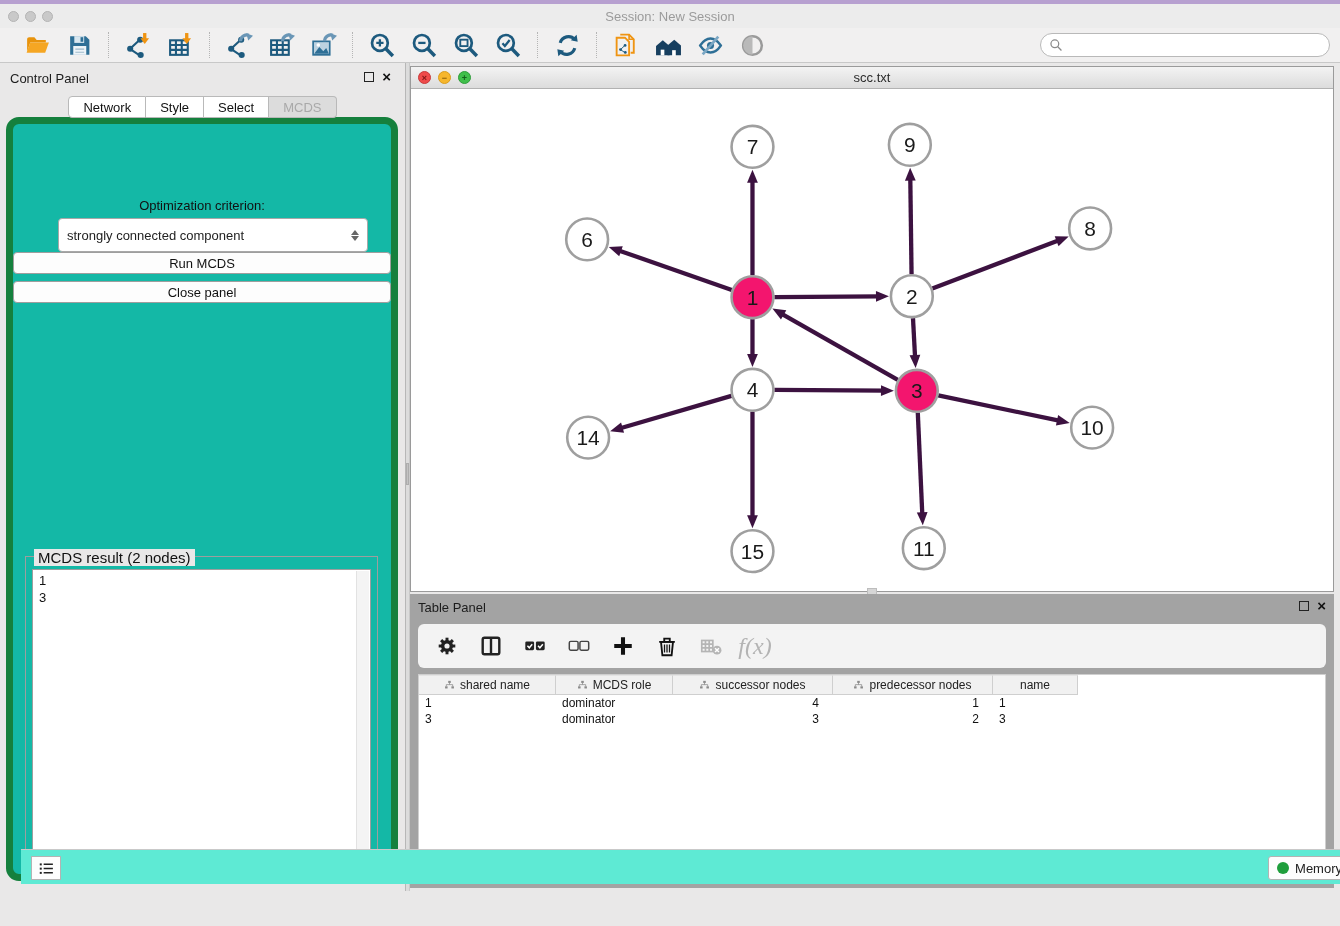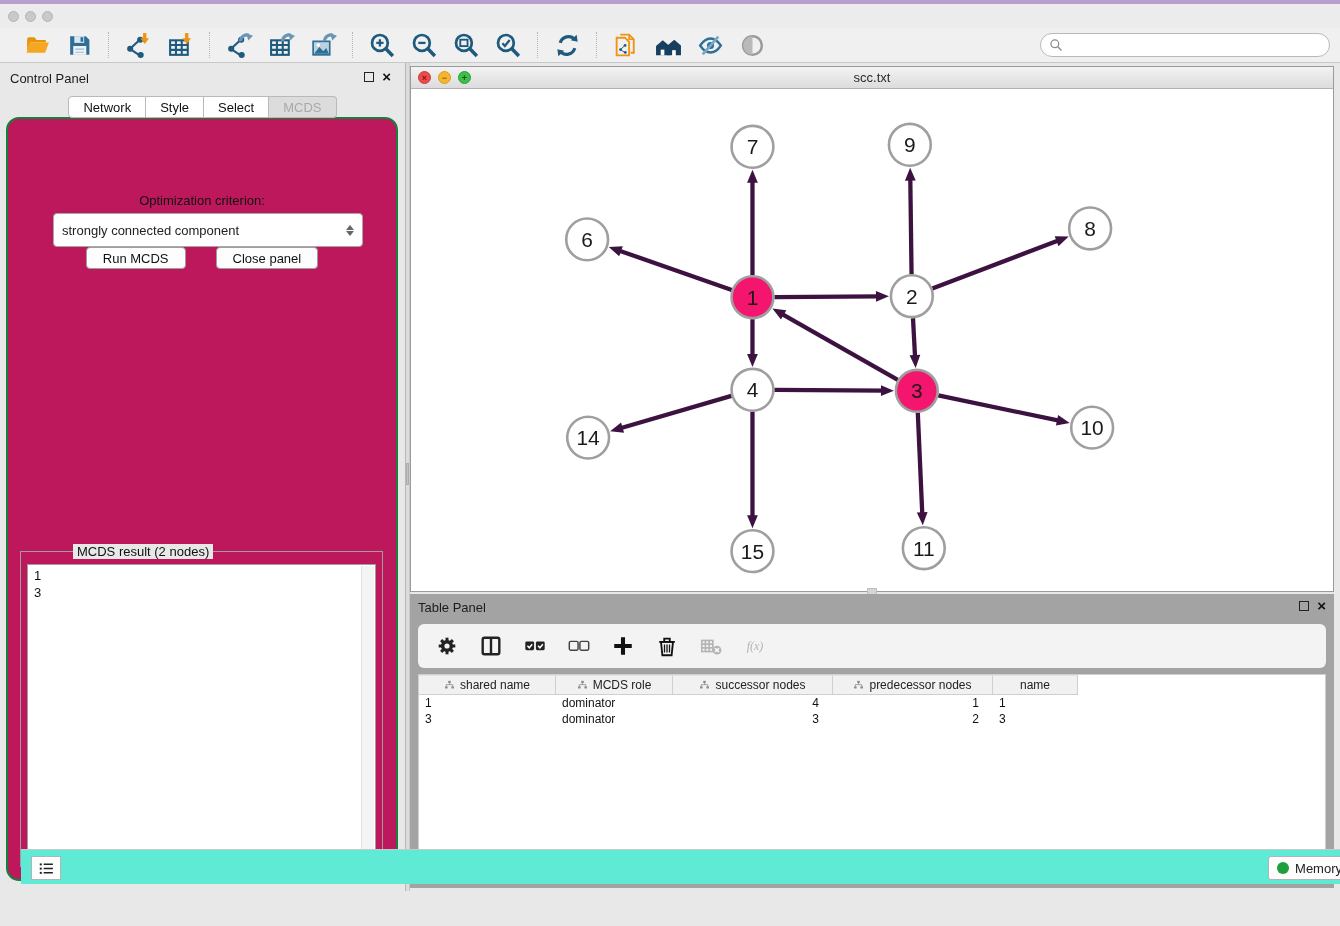--- a/index.html
+++ b/index.html
@@ -33,47 +33,47 @@
     display:flex; align-items:center; padding-left:8px;
   }
   .search-box svg { width:14px; height:14px; }
   .search-box input { border:none; outline:none; background:transparent; flex:1; font-size:12px; padding:0 6px; font-family:"Liberation Sans",sans-serif;}
   
   .control-panel { position:absolute; left:0; top:63px; width:405px; height:828px; background:#e9e8e8; }
   .panel-header { position:absolute; left:10px; top:8px; font-size:13px; color:#1c1c1c; }
   .panel-controls { position:absolute; right:14px; top:9px; display:flex; gap:8px; align-items:center; }
   .wbtn-max { width:10px; height:10px; border:1.6px solid #222; cursor:pointer; }
   .wbtn-close { font-size:15px; font-weight:bold; color:#111; line-height:10px; cursor:pointer; }
-  .cp-body { position:absolute; left:6px; right:7px; top:54px; bottom:10px; border:2px solid #15803d; border-radius:13px; background:#be185d; }
+  .cp-body { position:absolute; left:6px; right:7px; top:54px; bottom:10px; border:7px solid #15803d; border-radius:13px; background:#14b8a6; }
   .cp-tabs { position:absolute; left:0; right:0; top:33px; display:flex; justify-content:center; z-index:2; }
   .cp-tab, .bt-tab {
     height:22px; padding:0 14px; background:#fff; border:1px solid #b9b9b9; border-left:none;
     font-size:13px; display:flex; align-items:center; cursor:pointer; color:#111;
   }
   .cp-tab:first-child, .bt-tab:first-child { border-left:1px solid #b9b9b9; border-radius:4px 0 0 4px; }
   .cp-tab:last-child, .bt-tab:last-child { border-radius:0 4px 4px 0; }
   .cp-tab.selected, .bt-tab.selected { background:#dcdcdc; color:#a9a9a9; }
   .opt-label { position:absolute; left:0; right:0; top:74px; text-align:center; font-size:13px; color:#111; }
   .combo {
     position:absolute; left:45px; top:94px; width:310px; height:24px; background:#fff;
     border:1px solid #a8a8a8; border-radius:4px; display:flex; align-items:center;
     padding:16px 8px; font-size:13px; cursor:pointer;
   }
   .combo .combo-text { flex:1; }
   .combo .spin { display:flex; flex-direction:column; gap:1px; align-items:center; }
   .combo .spin i { width:0; height:0; border-left:4px solid transparent; border-right:4px solid transparent; }
   .combo .spin .up { border-bottom:5px solid #666; }
   .combo .spin .dn { border-top:5px solid #666; }
-  .cp-buttons { position:absolute; left:0; right:0; top:128px; display:flex; justify-content:center; gap:30px; }
+  .cp-buttons { position:absolute; left:0; right:0; top:128px; display:flex; justify-content:center; gap:7px;flex-direction:column; }
   .push-btn {
     height:22px; padding:0 16px; background:#fdfdfd; border:1px solid #9e9e9e; border-radius:4px;
     font-size:13px; font-family:"Liberation Sans",sans-serif; cursor:pointer; color:#111;
   }
   .result-group { position:absolute; left:12px; right:13px; top:432px; bottom:12px; border:1px solid #9e9e9e; }
-  .result-title { position:absolute; left:8px; top:-8px; background:#e9e8e8; padding:0 4px; font-size:13px; color:#111;margin-left:44px; }
+  .result-title { position:absolute; left:8px; top:-8px; background:#e9e8e8; padding:0 4px; font-size:15px; color:#111; }
   .result-area { position:absolute; left:6px; right:6px; top:12px; bottom:6px; background:#fff; border:1px solid #9e9e9e; overflow:hidden; }
   .result-lines { padding:2px 6px; font-size:13px; line-height:17px; color:#111; }
   .result-scroll { position:absolute; right:1px; top:1px; bottom:1px; width:13px; background:#f4f4f4; border-left:1px solid #e2e2e2; }
   
   .v-divider { position:absolute; left:405px; top:63px; width:5px; height:828px; background:#dcdcdc; border-left:1px solid #b7b7b7; border-right:1px solid #c9c9c9; }
   .v-divider .grip { position:absolute; left:0; top:400px; width:3px; height:22px; background:#c3c3c3; border:1px solid #adadad; }
   
   .net-window { position:absolute; left:410px; top:66px; width:924px; height:526px; background:#fff; border:1px solid #9a9a9a; }
   .net-titlebar {
     position:absolute; left:0; right:0; top:0; height:22px;
@@ -92,21 +92,21 @@
   .table-panel { position:absolute; left:410px; top:594px; width:924px; height:294px; background:#a3a3a3; }
   .tp-header { position:absolute; left:8px; top:6px; font-size:13px; color:#1c1c1c; }
   .tp-controls { position:absolute; right:8px; top:7px; display:flex; gap:8px; align-items:center; }
   .tp-toolbar {
     position:absolute; left:8px; right:8px; top:30px; height:44px; background:#f3f3f3;
     border-radius:6px; display:flex; align-items:center; gap:18px; padding-left:16px;
   }
   .tp-icon { width:26px; height:26px; display:flex; align-items:center; justify-content:center; cursor:pointer; }
   .tp-icon svg { width:24px; height:24px; }
   .tp-icon.disabled { cursor:default; }
-  .fx-label { font-family:"Liberation Serif", serif; font-style:italic; font-size:12px; color:#b3b3b3; }
+  .fx-label { font-family:"Liberation Serif", serif; font-style:italic; font-size:24px; color:#b3b3b3; }
   .tp-table { position:absolute; left:8px; right:8px; top:80px; bottom:38px; background:#fff; border:1px solid #cfcfcf; overflow:hidden; }
   .t-headrow { display:flex; height:20px; background:#fff;text-align:center; }
   .t-hcell {
     background:#f1f1f1; border-right:1px solid #cfcfcf; border-bottom:1px solid #cfcfcf; border-top:1px solid #e4e4e4;
     font-size:12px; color:#222; display:flex; align-items:center; justify-content:center; gap:5px; overflow:hidden;
     cursor:pointer;
   }
   .t-hcell svg { width:11px; height:11px; flex:0 0 auto; }
   .t-row { display:flex; height:16px; }
   .t-cell { font-size:12px; color:#111; padding:1px 6px; overflow:hidden; white-space:nowrap; }
@@ -128,20 +128,21 @@
 </head>
 <body>
 
 <div class="accent-strip"></div>
 <div class="titlebar">
   <div class="traffic-dots">
     <div class="dot"></div>
     <div class="dot"></div>
     <div class="dot"></div>
   </div>
+  <div class="window-title">Session: New Session</div>
 </div>
 
 <div class="main-toolbar" id="main-toolbar">
     <div class="tb-group">
       <div class="tb-icon">
         <svg viewBox="0 0 26 26">
           <path d="M3 7c0-1.2.8-2 2-2h5l2.2 2.6H21v2.4H6L3 19z" fill="#e8930c"></path>
           <path d="M6 10h18l-3.6 10H2.5z" fill="#f5a623"></path>
         </svg>
       </div>

